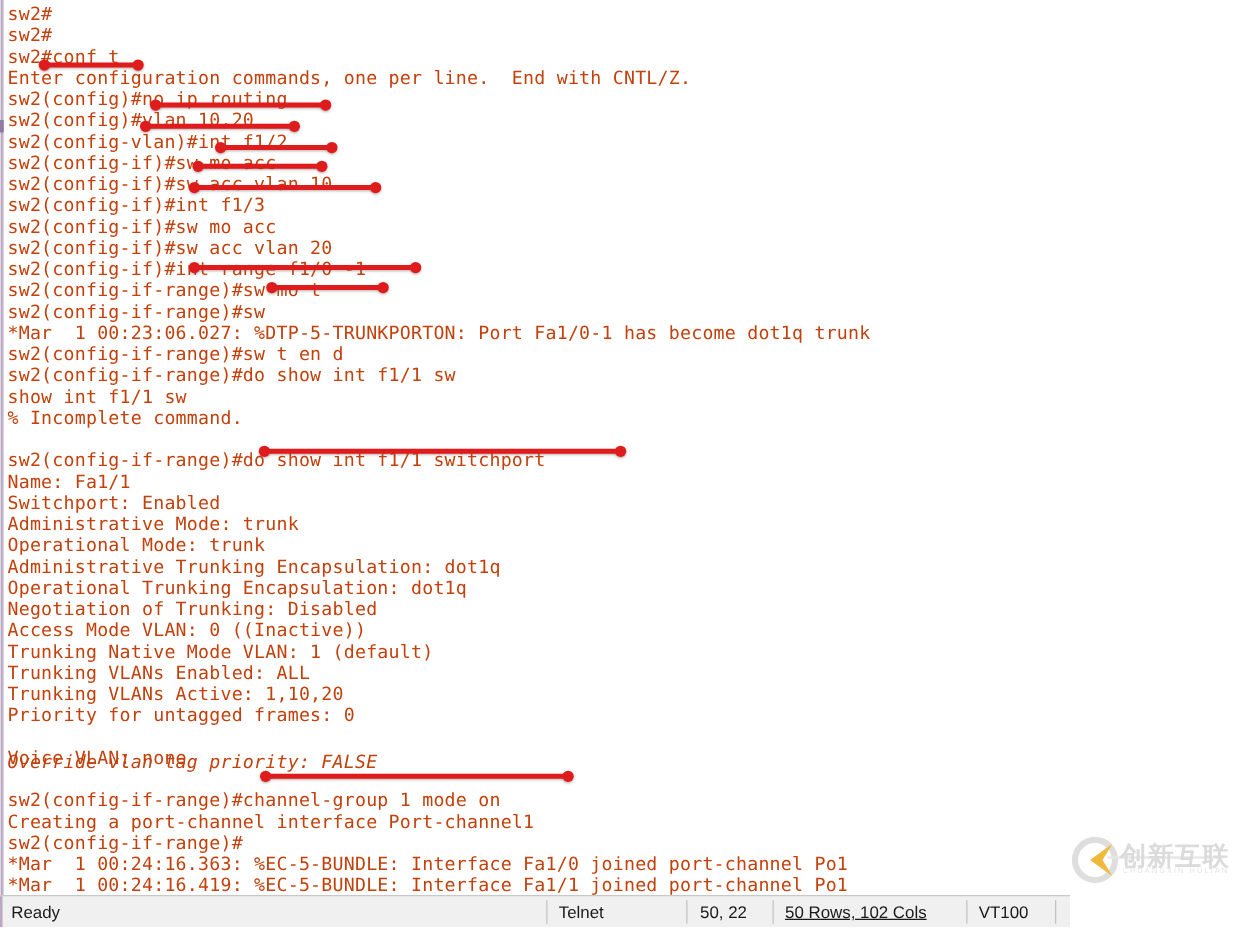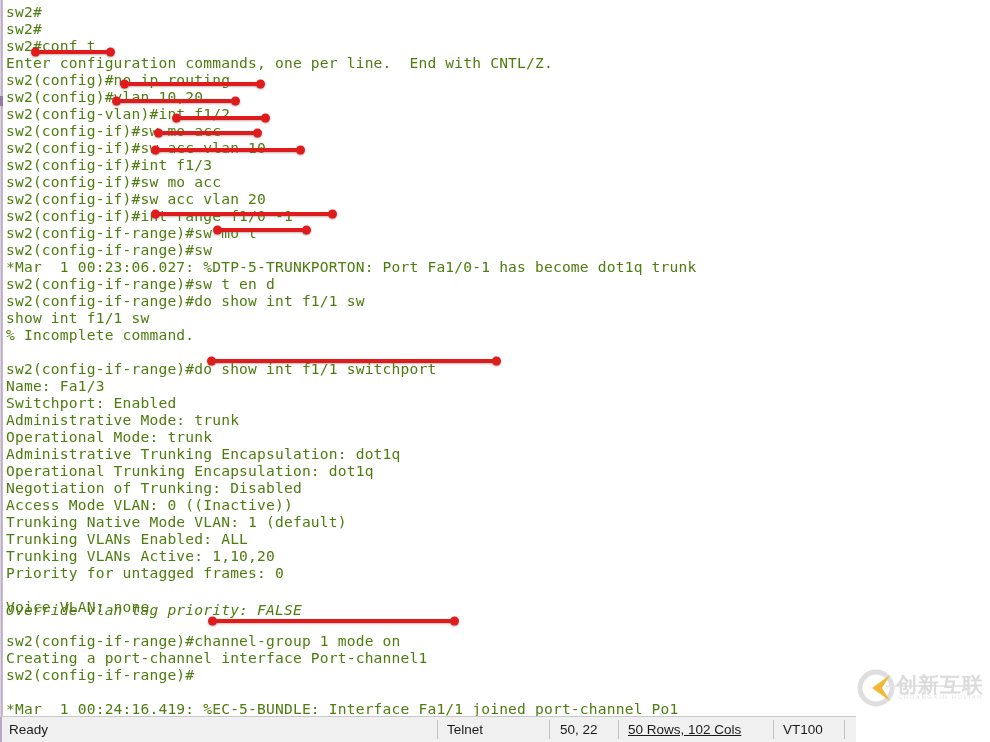--- a/index.html
+++ b/index.html
@@ -44,21 +44,21 @@
     background: #ffffff;
   }
   .line {
     position: absolute;
     left: 0;
     white-space: pre;
     font-family: "DejaVu Sans Mono", "Liberation Mono", monospace;
     font-size: 14.6px;
     line-height: 17px;
     letter-spacing: 0.18px;
-    color: #4d7c0f;
+    color: #c2410c;
     height: 17px;
   }
 
   
   .cursor {
     display: inline-block;
     width: 9px;
     height: 14px;
     background: #111111;
     vertical-align: -2px;
@@ -183,37 +183,38 @@
       <div class="line" style="top: 207px;">sw2(config-if)#int range f1/0 -1</div>
       <div class="line" style="top: 224px;">sw2(config-if-range)#sw mo t</div>
       <div class="line" style="top: 241px;">sw2(config-if-range)#sw</div>
       <div class="line" style="top: 258px;">*Mar  1 00:23:06.027: %DTP-5-TRUNKPORTON: Port Fa1/0-1 has become dot1q trunk</div>
       <div class="line" style="top: 275px;">sw2(config-if-range)#sw t en d</div>
       <div class="line" style="top: 292px;">sw2(config-if-range)#do show int f1/1 sw</div>
       <div class="line" style="top: 309px;">show int f1/1 sw</div>
       <div class="line" style="top: 326px;">% Incomplete command.</div>
       <div class="line" style="top: 343px;"></div>
       <div class="line" style="top: 360px;">sw2(config-if-range)#do show int f1/1 switchport</div>
-      <div class="line" style="top: 377px;">Name: Fa1/3</div>
+      <div class="line" style="top: 377px;">Name: Fa1/1</div>
       <div class="line" style="top: 394px;">Switchport: Enabled</div>
       <div class="line" style="top: 411px;">Administrative Mode: trunk</div>
       <div class="line" style="top: 428px;">Operational Mode: trunk</div>
       <div class="line" style="top: 445px;">Administrative Trunking Encapsulation: dot1q</div>
       <div class="line" style="top: 462px;">Operational Trunking Encapsulation: dot1q</div>
       <div class="line" style="top: 479px;">Negotiation of Trunking: Disabled</div>
       <div class="line" style="top: 496px;">Access Mode VLAN: 0 ((Inactive))</div>
       <div class="line" style="top: 513px;">Trunking Native Mode VLAN: 1 (default)</div>
       <div class="line" style="top: 530px;">Trunking VLANs Enabled: ALL</div>
       <div class="line" style="top: 547px;">Trunking VLANs Active: 1,10,20</div>
       <div class="line" style="top: 564px;">Priority for untagged frames: 0</div>
       <div class="line" style="top: 601px; font-style: italic;">Override vlan tag priority: FALSE</div>
       <div class="line" style="top: 598px;">Voice VLAN: none</div>
       <div class="line" style="top: 632px;">sw2(config-if-range)#channel-group 1 mode on</div>
       <div class="line" style="top: 649px;">Creating a port-channel interface Port-channel1</div>
       <div class="line" style="top: 666px;">sw2(config-if-range)#</div>
+      <div class="line" style="top: 683px;">*Mar  1 00:24:16.363: %EC-5-BUNDLE: Interface Fa1/0 joined port-channel Po1</div>
       <div class="line" style="top: 700px;">*Mar  1 00:24:16.419: %EC-5-BUNDLE: Interface Fa1/1 joined port-channel Po1</div>
       <div class="line" style="top: 717px;">sw2(config-if-range)#<span class="cursor"></span></div>
     </div>
 
   <div id="annot-layer">
       <div class="annot" title="conf t" style="left: 35px; top: 50px; width: 76px; background: rgb(224, 27, 27);"></div>
       <div class="annot" title="no ip routing" style="left: 124px; top: 82px; width: 137px; background: rgb(224, 27, 27);"></div>
       <div class="annot" title="vlan 10,20" style="left: 116px; top: 99px; width: 120px; background: rgb(224, 27, 27);"></div>
       <div class="annot" title="int f1/2" style="left: 176px; top: 116px; width: 90px; background: rgb(224, 27, 27);"></div>
       <div class="annot" title="sw mo acc" style="left: 158px; top: 131px; width: 100px; background: rgb(224, 27, 27);"></div>

